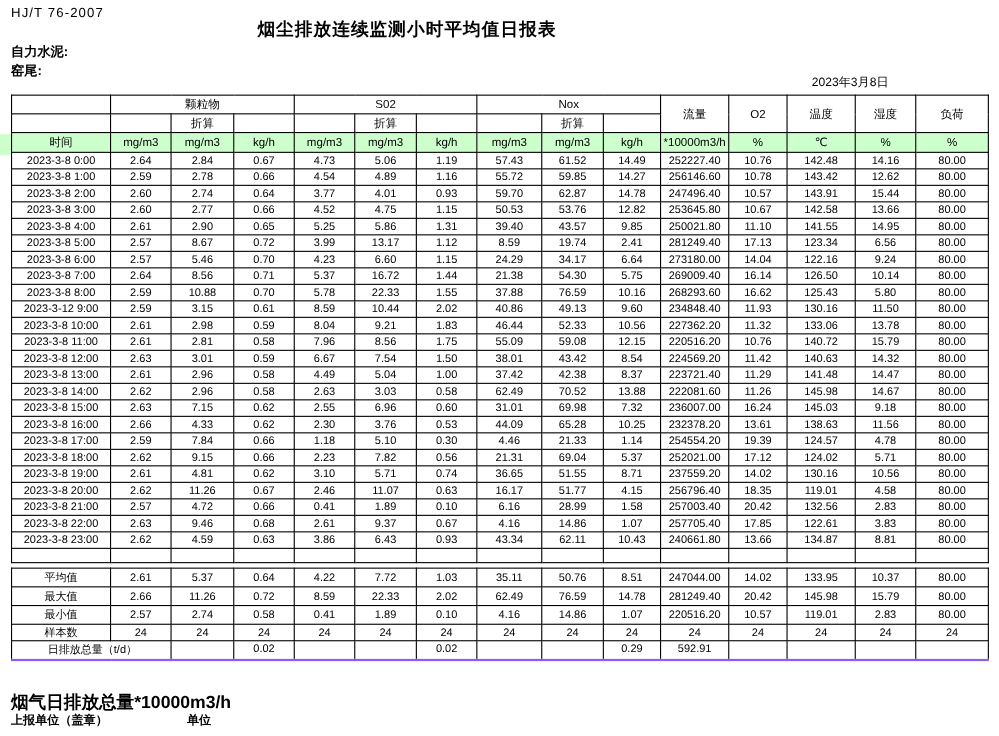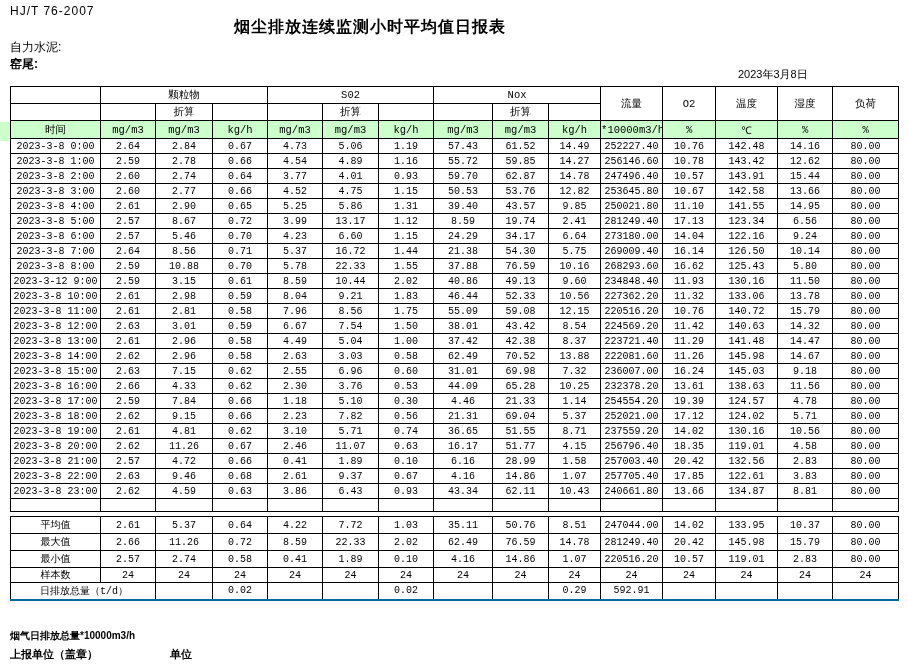--- a/index.html
+++ b/index.html
@@ -4,40 +4,40 @@
 <style>
   html,body{margin:0;padding:0;}
   body{
     width:908px;height:669px;position:relative;background:#ffffff;
     font-family:"Liberation Sans","DejaVu Sans",sans-serif;color:#000;
     overflow:hidden;
   }
   .abs{position:absolute;}
   .std-code{left:10px;top:4px;font-size:12px;font-weight:normal;letter-spacing:1px;}
   .report-title{left:0;top:17px;width:740px;text-align:center;font-size:16px;font-weight:bold;letter-spacing:1px;}
-  .company{left:10px;top:39px;font-size:12px;font-weight:normal;}
+  .company{left:10px;top:39px;font-size:12px;font-weight:bold;}
   .location{left:10px;top:56px;font-size:12px;font-weight:bold;}
   .report-date{left:738px;top:67px;font-size:11px;text-align:right;}
   .green-spill{left:0;top:122px;width:10px;height:19px;background:#ccffcc;}
 
-  .tblwrap{left:10px;top:86px;width:718px;font-family:Liberation Mono, monospace;}
+  .tblwrap{left:10px;top:86px;width:718px;}
   table{border-collapse:collapse;table-layout:fixed;width:888px;font-size:10px;}
   td{border:1px solid #000;text-align:center;vertical-align:middle;padding:0;overflow:hidden;white-space:nowrap;}
   thead td{font-size:10.5px;}
   tr.hdr{height:17px;}
   tr.unit-row td{background:#ccffcc;height:17px;}
   tbody tr{height:15px;}
   tr.empty-row{height:13px;}
   .gap{height:4px;}
-  table.summary{border-bottom:2px solid #0369a1;}
+  table.summary{border-bottom:2px solid #8b5cf6;}
   table.summary tr{height:17px;}
   table.summary tr.samples{height:12px;padding-left:11px;}
   table.summary tr.total td{height:15px;}
   td.left{text-align:center;padding-left:2px;}
-  .footer1{left:10px;top:629px;font-size:10px;font-weight:bold;}
+  .footer1{left:10px;top:629px;font-size:16px;font-weight:bold;}
   .footer2{left:10px;top:647px;font-size:11px;font-weight:bold;}
   .footer3{left:170px;top:647px;font-size:11px;font-weight:bold;}
 </style>
 </head>
 <body>
 
 <div class="abs std-code">HJ/T  76-2007</div>
 <div class="abs report-title">烟尘排放连续监测小时平均值日报表</div>
 <div class="abs company">自力水泥:</div>
 <div class="abs location">窑尾:</div>

